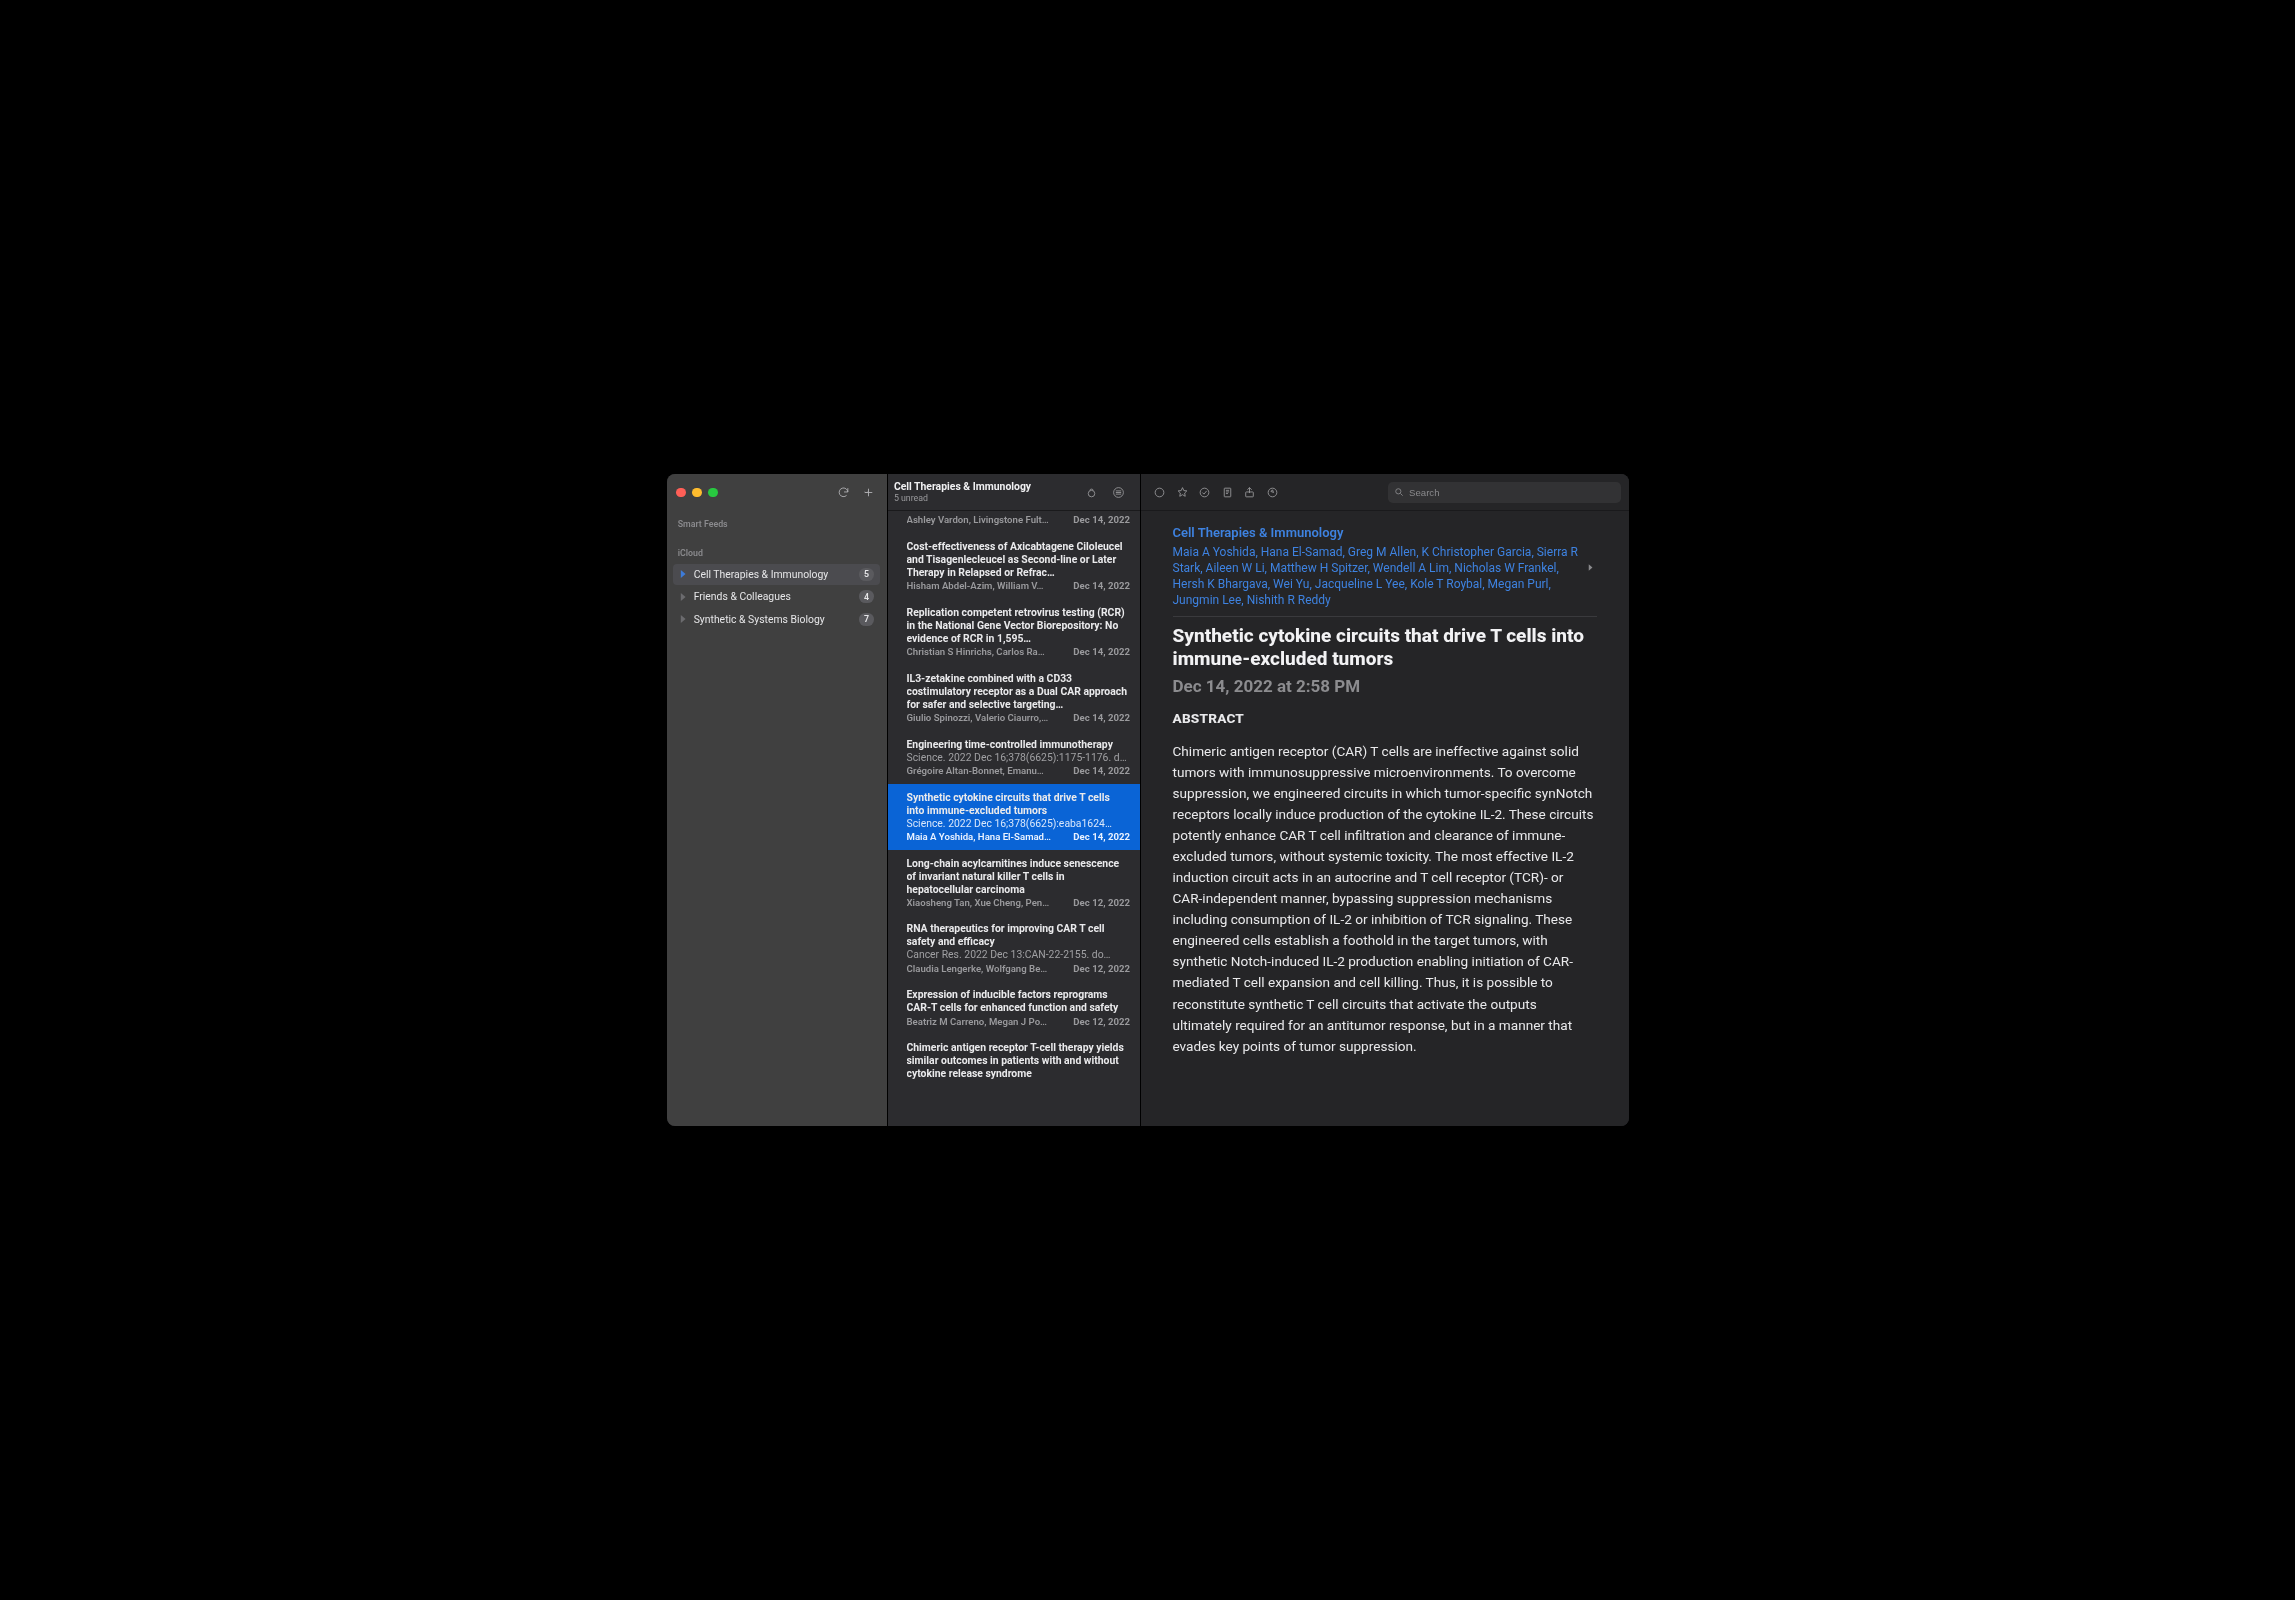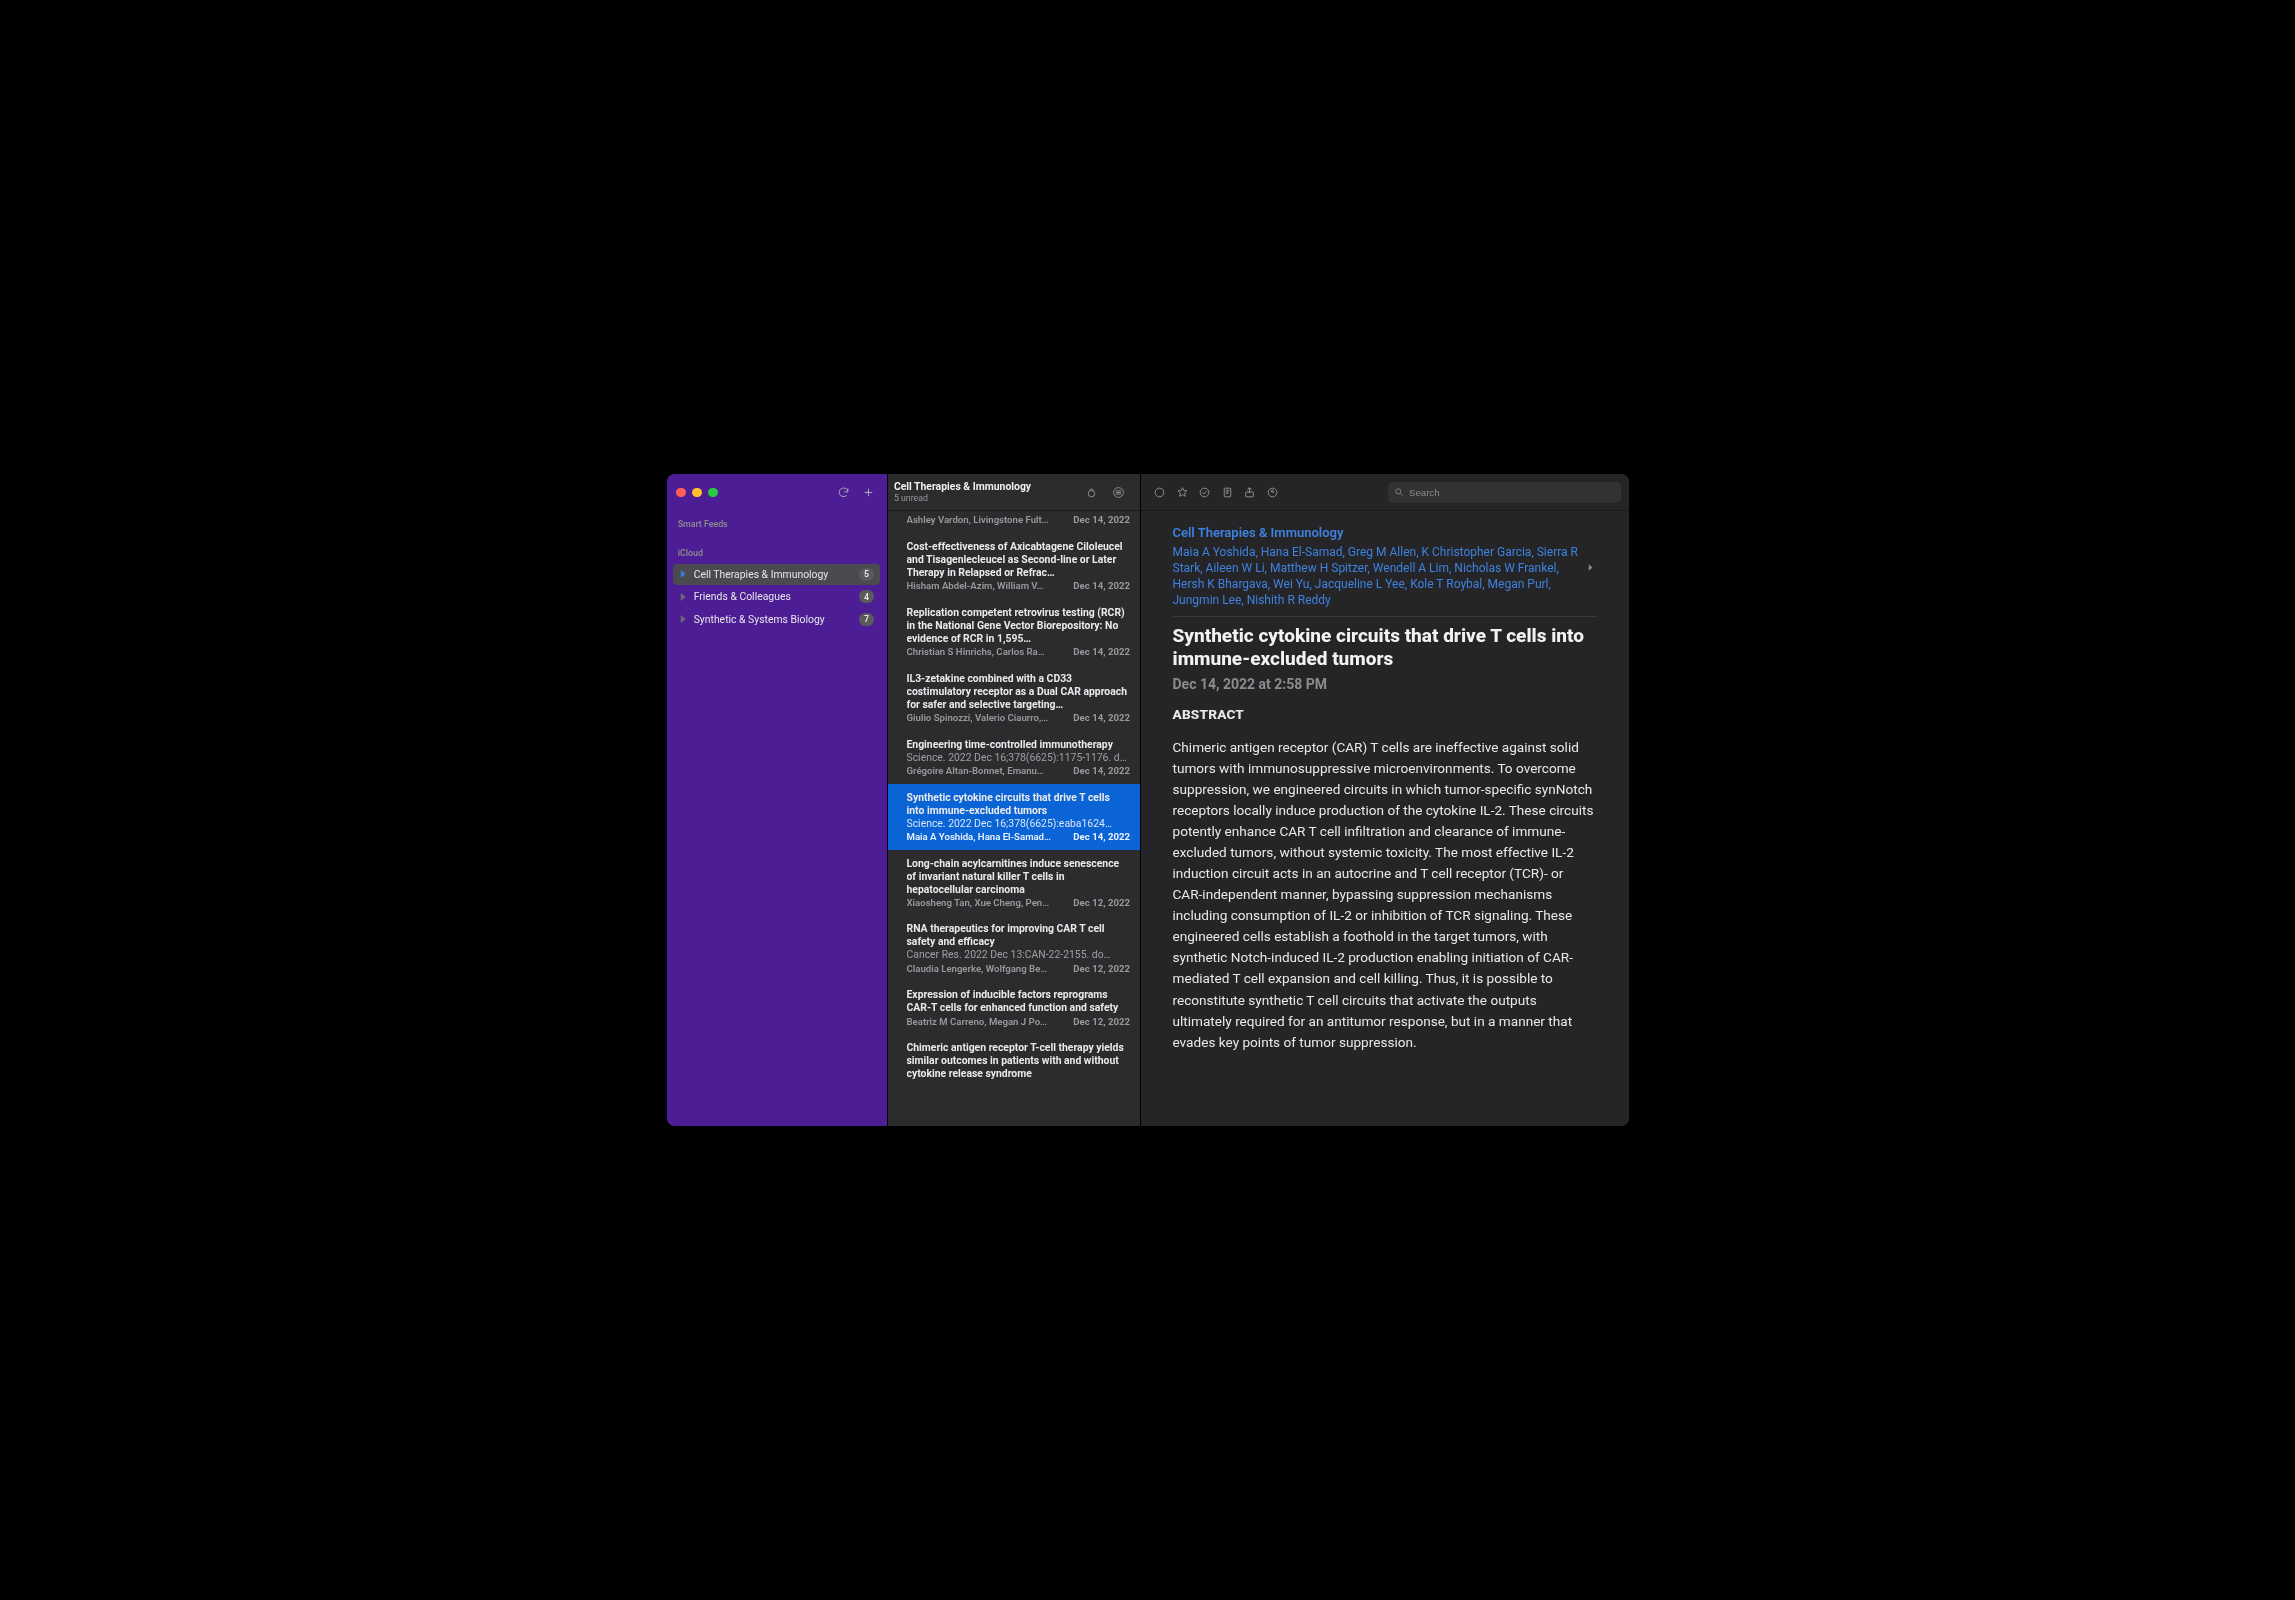--- a/index.html
+++ b/index.html
@@ -12,21 +12,21 @@
     background: #27272a;
     border-radius: 8px;
     overflow: hidden;
     display: flex;
     box-shadow: 0 8px 32px rgba(0,0,0,.6);
   }
 
   
   .sidebar {
     width: 221px;
-    background: #4c1d95;
+    background: #404040;
     border-right: 0.8px solid #000;
     display: flex; flex-direction: column;
   }
   .sidebar-top {
     height: 37px;
     display: flex; align-items: center;
     padding: 0 9.6px;
   }
   .traffic { display: flex; gap: 6.4px; }
   .dot { width: 9.6px; height: 9.6px; border-radius: 50%; }
@@ -172,21 +172,21 @@
   .authors-line .caret {
     position: absolute; right: 0; top: 17.6px;
     color: #8a8a8d;
   }
   .authors-line .caret svg { width: 11.2px; height: 11.2px; fill: currentColor; }
   .divider { border: 0; border-top: 0.8px solid #3a3a3d; margin: 8px 0 6.4px; }
   h1.article-title {
     font-size: 19px; font-weight: 800; color: #f2f2f4;
     line-height: 1.25;
   }
-  .timestamp { color: #8c8c8f; font-weight: 700; font-size: 14px; margin-top: 4.8px; }
+  .timestamp { color: #8c8c8f; font-weight: 700; font-size: 17px; margin-top: 4.8px; }
   .citation { margin-top: 17.6px; font-size: 13.6px; line-height: 1.6; }
   .citation b { font-weight: 700; }
   .abs-head { font-weight: 800; font-size: 13.6px; margin-top: 14.4px; letter-spacing: 0.2px; }
   .abstract { margin-top: 14.4px; font-size: 13.6px; line-height: 1.55; }
 
 </style>
 </head>
 <body>
 
 <div class="window">

